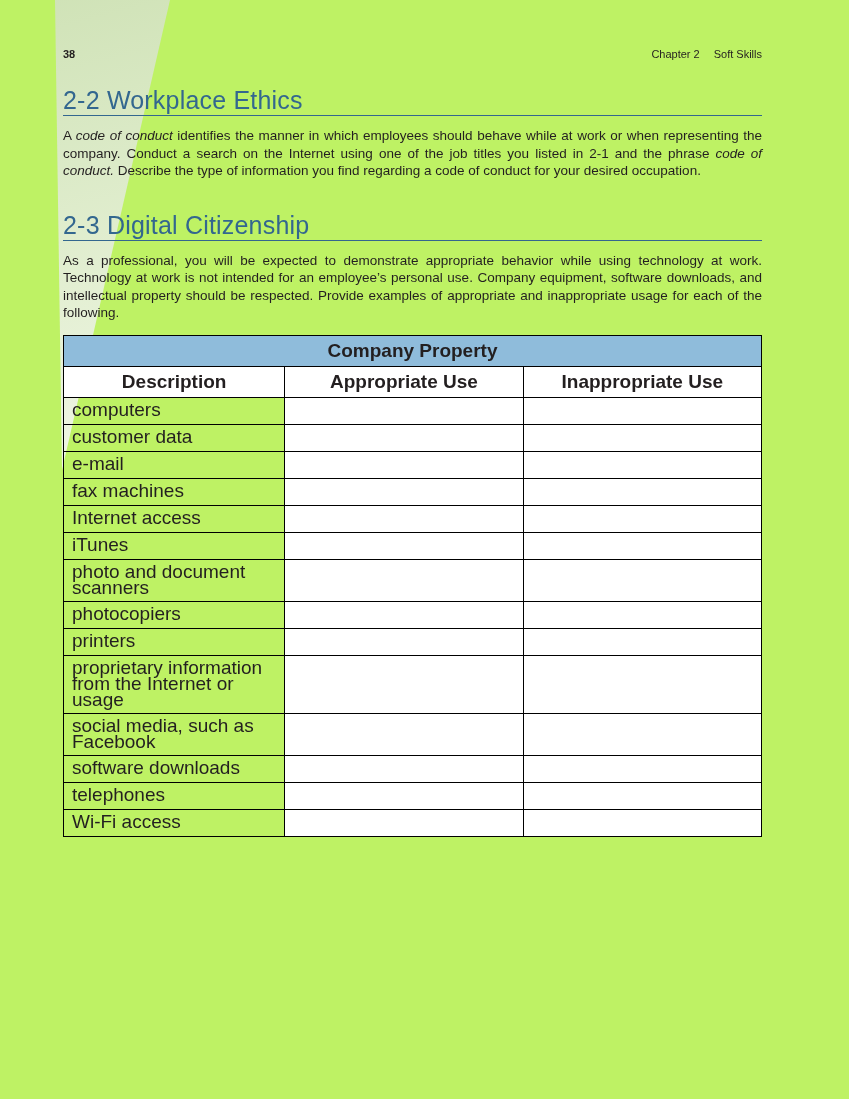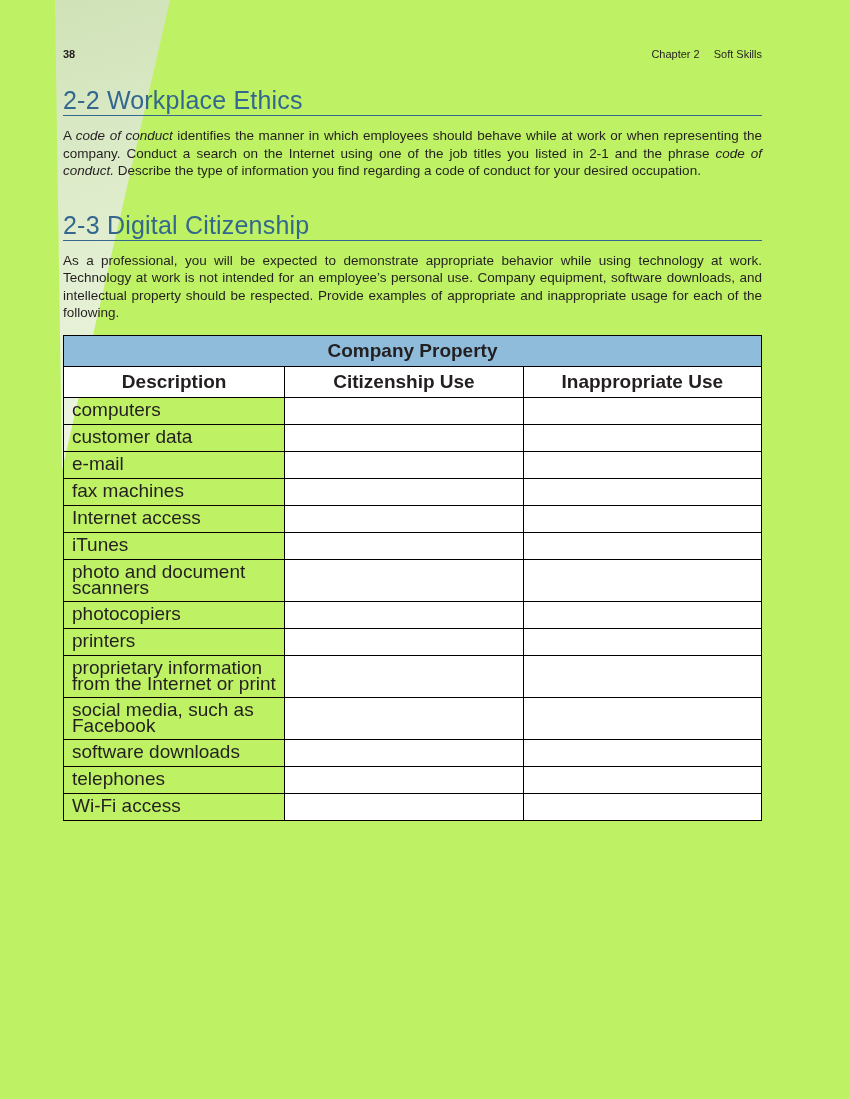--- a/index.html
+++ b/index.html
@@ -148,21 +148,21 @@
         <col class="c-desc">
           <col class="c-appr">
           <col class="c-inap">
       </colgroup>
       <thead>
         <tr>
           <th class="table-title-cell" colspan="3">Company Property</th>
         </tr>
         <tr>
           <th class="col-header-cell">Description</th>
-          <th class="col-header-cell">Citizenship Use</th>
+          <th class="col-header-cell">Appropriate Use</th>
           <th class="col-header-cell">Inappropriate Use</th>
         </tr>
       </thead>
       <tbody>
         <tr>
           <td class="td-desc">computers</td>
           <td class="td-blank"></td>
           <td class="td-blank"></td>
         </tr>
         <tr>
@@ -199,21 +199,21 @@
           <td class="td-desc">photocopiers</td>
           <td class="td-blank"></td>
           <td class="td-blank"></td>
         </tr>
         <tr>
           <td class="td-desc">printers</td>
           <td class="td-blank"></td>
           <td class="td-blank"></td>
         </tr>
         <tr>
-          <td class="td-desc">proprietary information from the Internet or print</td>
+          <td class="td-desc">proprietary information from the Internet or usage</td>
           <td class="td-blank"></td>
           <td class="td-blank"></td>
         </tr>
         <tr>
           <td class="td-desc">social media, such as Facebook</td>
           <td class="td-blank"></td>
           <td class="td-blank"></td>
         </tr>
         <tr>
           <td class="td-desc">software downloads</td>

